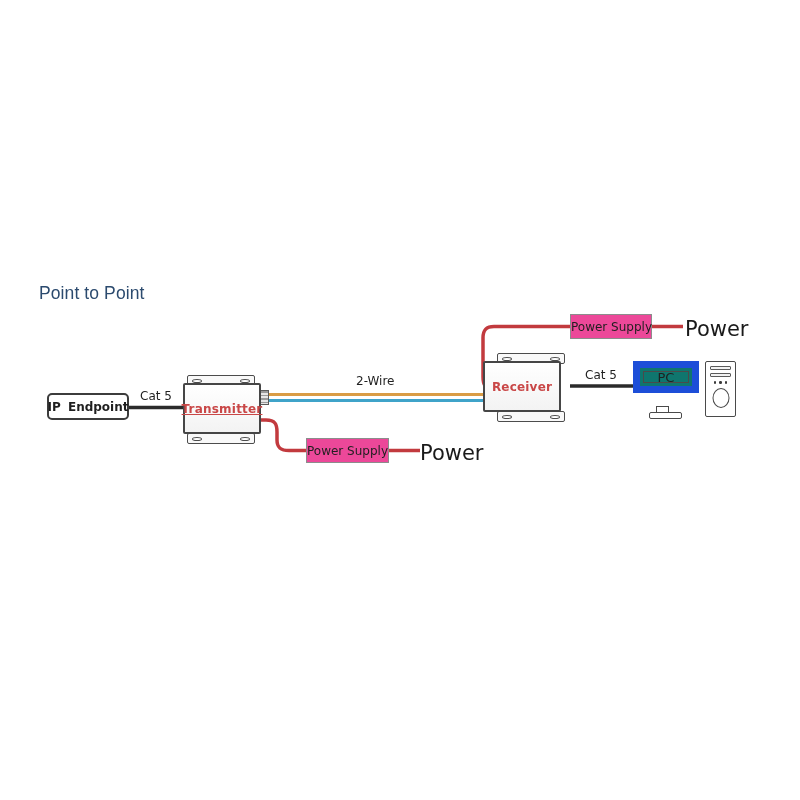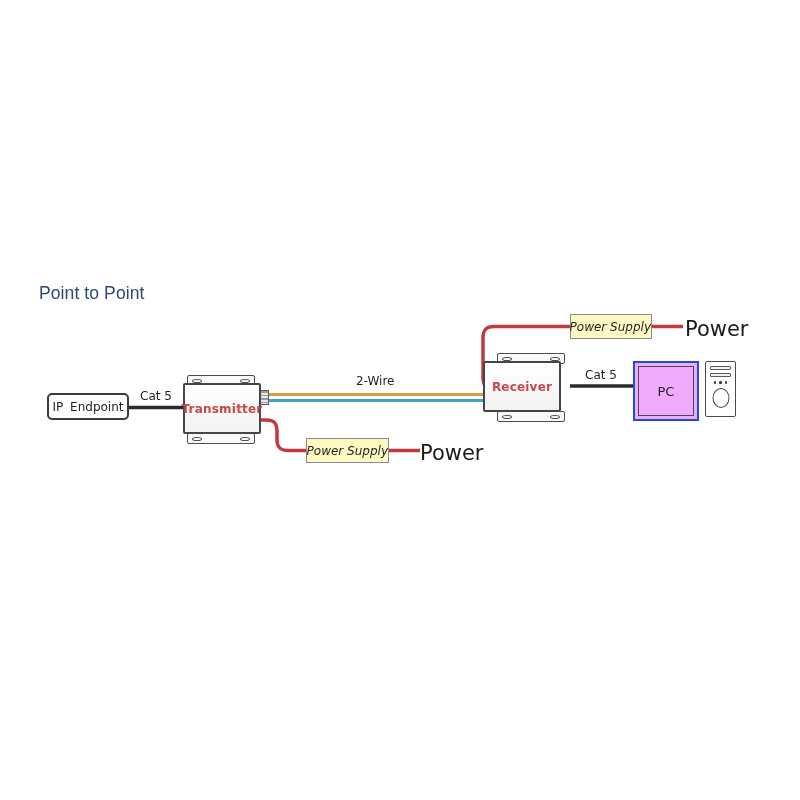--- a/index.html
+++ b/index.html
@@ -6,37 +6,37 @@
   .canvas{position:relative;width:800px;height:800px;background:#ffffff;overflow:hidden;
           font-family:"DejaVu Sans",sans-serif;}
   .abs{position:absolute;}
   .heading{font-family:"Liberation Sans","DejaVu Sans",sans-serif;font-weight:normal;
            font-size:17.5px;letter-spacing:0.1px;white-space:nowrap;z-index:4;}
   .label{font-size:12px;color:#1f1f1f;white-space:nowrap;z-index:4;}
   .power-label{font-size:21px;color:#1a1a1a;white-space:nowrap;z-index:4;}
   .wires-svg{left:0;top:0;z-index:1;}
 
   .rounded-box{border:2px solid #3c3c3c;border-radius:5px;background:#fff;z-index:3;
-               box-sizing:border-box;display:flex;align-items:center;justify-content:center;}
-  .plain-box{border:1.5px solid #8c8c8c;background:#fef9c3;z-index:3;box-sizing:border-box;
-             display:flex;align-items:center;justify-content:flex-end;font-style:italic;}
+               box-sizing:border-box;display:flex;align-items:center;justify-content:center;font-weight:bold;}
+  .plain-box{border:1.5px solid #8c8c8c;background:#ec4899;z-index:3;box-sizing:border-box;
+             display:flex;align-items:center;justify-content:flex-start;}
 
   .dev-tab{width:68px;height:11px;border:1.6px solid #4c4c4c;border-radius:2px;
            background:#f9f9f9;z-index:2;box-sizing:border-box;}
   .screw{position:absolute;width:10px;height:4px;border:1.4px solid #4c4c4c;border-radius:50%;
          background:#fff;top:50%;transform:translateY(-50%);box-sizing:border-box;}
   .screw.left{left:4px;}.screw.right{right:4px;}
   .dev-body{width:78px;height:51px;border:2px solid #464646;border-radius:2px;
             background:linear-gradient(180deg,#ffffff 0%,#f3f3f3 100%);z-index:3;
             box-sizing:border-box;display:flex;align-items:center;justify-content:center;}
   .dev-label{font-size:12px;font-weight:bold;letter-spacing:0.2px;white-space:nowrap;}
   .connector{width:10px;height:15px;border:1px solid #5a5a5a;z-index:2;box-sizing:border-box;
              background:repeating-linear-gradient(180deg,#9a9a9a 0 1.5px,#e6e6e6 1.5px 3.5px);}
 
-  .monitor{width:66px;height:60px;border:2px solid #1d4ed8;background:#f0abfc;z-index:3;box-sizing:border-box;}
+  .monitor{width:66px;height:32px;border:7px solid #1d4ed8;background:#0f766e;z-index:3;box-sizing:border-box;}
   .screen{position:absolute;left:3px;top:3px;right:3px;bottom:3px;border:1.2px solid #4a4a4a;
           display:flex;align-items:center;justify-content:center;font-size:13px;color:#1f1f1f;}
   .stand-neck{width:13px;height:7px;border:1.5px solid #4a4a4a;background:#fff;z-index:2;box-sizing:border-box;}
   .stand-base{width:33px;height:7px;border:1.5px solid #4a4a4a;background:#fff;z-index:3;
               box-sizing:border-box;border-radius:2px;}
   .tower{width:31px;height:56px;border:1.6px solid #4a4a4a;border-radius:2px;background:#fff;
          z-index:3;box-sizing:border-box;}
   .slot{position:absolute;left:4px;right:4px;height:4px;border:1px solid #5a5a5a;
         box-sizing:border-box;border-radius:1px;background:#f2f2f2;}
   .dots{position:absolute;top:19px;left:0;right:0;display:flex;justify-content:center;gap:3px;}
@@ -72,21 +72,21 @@
 
   <div class="abs dev-tab" style="left:187px;top:375px">
     <span class="screw left"></span>
     <span class="screw right"></span>
   </div>
   <div class="abs dev-tab" style="left:187px;top:433px">
     <span class="screw left"></span>
     <span class="screw right"></span>
   </div>
   <div class="abs dev-body" style="left:183px;top:383px">
-    <span class="dev-label" style="color: rgb(201, 71, 71);">Transmitter</span>
+    <span class="dev-label" style="color: rgb(201, 71, 71); text-decoration: underline;">Transmitter</span>
   </div>
   <div class="abs connector" style="left:259px;top:390px"></div>
 
   <div class="abs dev-tab" style="left:497px;top:353px">
     <span class="screw left"></span>
     <span class="screw right"></span>
   </div>
   <div class="abs dev-tab" style="left:497px;top:411px">
     <span class="screw left"></span>
     <span class="screw right"></span>

